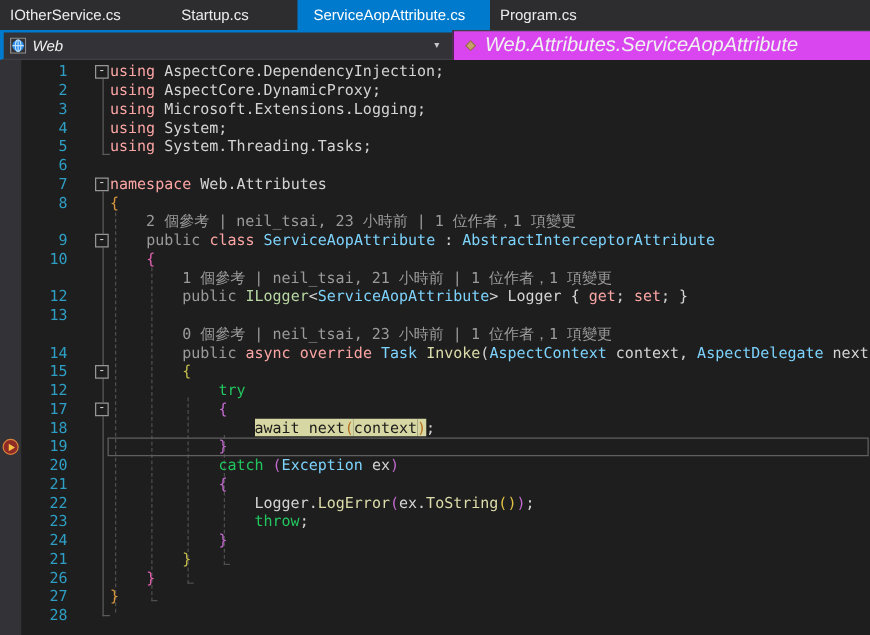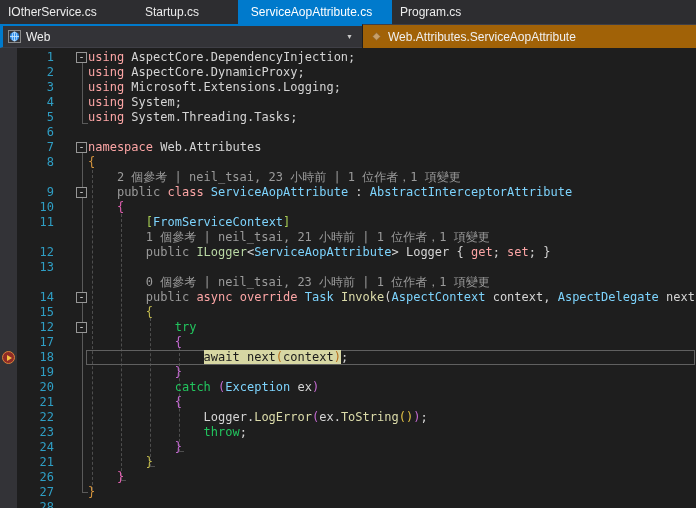--- a/index.html
+++ b/index.html
@@ -7,28 +7,28 @@
        font-family:"Liberation Sans",sans-serif;}
   
   .tabbar{position:absolute;left:0;top:0;width:696px;height:24px;background:#2d2d30;display:flex;}
   .tab{height:24px;line-height:24px;font-size:12px;color:#ececec;box-sizing:border-box;
        padding-left:8px;white-space:nowrap;overflow:hidden;}
   .tab.active{background:#007acc;color:#ffffff;display:flex;align-items:center;padding:0 8px;flex-direction:column;}
   .tab.active .lbl{margin-right:7px;}
   .ticon{display:inline-flex;align-items:center;justify-content:center;width:14px;height:14px;color:#fff;}
   .closex{font-size:13px;line-height:14px;}
   
-  .navbar{position:absolute;left:0;top:24px;width:696px;height:24px;background:#2d2d30;display:flex;}
+  .navbar{position:absolute;left:0;top:24px;width:696px;height:24px;background:#2d2d30;display:flex;font-style:italic;}
   .nav-left{box-sizing:border-box;width:362px;height:24px;background:#333337;
             border-top:2px solid #007acc;border-left:3px solid #007acc;border-bottom:1px solid #3f3f46;
             display:flex;align-items:center;padding-left:4px;color:#f0f0f0;font-size:12px;}
   .nav-left .caret{margin-left:auto;margin-right:9px;font-size:7px;color:#c8c8c8;}
-  .nav-right{box-sizing:border-box;flex:1;height:24px;background:#a16207;border-top:1px solid #3f3f46;
+  .nav-right{box-sizing:border-box;flex:1;height:24px;background:#d946ef;border-top:1px solid #3f3f46;
              border-left:1px solid #1e1e1e;display:flex;align-items:center;padding-left:6px;
-             color:#f0f0f0;font-size:12px;}
+             color:#f0f0f0;font-size:16px;}
   .nav-right .bc{margin-left:5px;}
   .nav-left .pn{margin-left:5px;}
   
   .editor{position:absolute;left:0;top:48px;width:696px;height:460px;background:#1e1e1e;overflow:hidden;}
   .marginstrip{position:absolute;left:0;top:0;width:17px;height:460px;background:#333337;z-index:0;}
   #guides{position:absolute;left:0;top:0;width:696px;height:460px;z-index:1;pointer-events:none;}
   .sguide{position:absolute;border-left:1px solid #5a5a5a;border-bottom:1px solid #5a5a5a;width:5px;}
   .dguide{position:absolute;border-left:1px dashed #4e4e4e;}
   .dguide.hook{border-bottom:1px dashed #4e4e4e;width:4px;}
   #curline{position:absolute;left:86px;right:1px;top:302px;height:13px;border:1px solid #606060;z-index:2;}
@@ -116,21 +116,20 @@
         <div class="row"><span class="num">2</span><span class="src"><span class="t-kw">using</span><span class="t-pl"> AspectCore.DynamicProxy;</span></span></div>
         <div class="row"><span class="num">3</span><span class="src"><span class="t-kw">using</span><span class="t-pl"> Microsoft.Extensions.Logging;</span></span></div>
         <div class="row"><span class="num">4</span><span class="src"><span class="t-kw">using</span><span class="t-pl"> System;</span></span></div>
         <div class="row"><span class="num">5</span><span class="src"><span class="t-kw">using</span><span class="t-pl"> System.Threading.Tasks;</span></span></div>
         <div class="row"><span class="num">6</span><span class="src"></span></div>
         <div class="row"><span class="num">7</span><span class="src"><span class="t-kw">namespace</span><span class="t-pl"> Web.Attributes</span></span></div>
         <div class="row"><span class="num">8</span><span class="src"><span class="t-b1">{</span></span></div>
         <div class="row"><span class="num"></span><span class="src"><span class="lens">    2 個參考 | neil_tsai, 23 小時前 | 1 位作者，1 項變更</span></span></div>
         <div class="row"><span class="num">9</span><span class="src"><span class="t-pl">    </span><span class="t-kwg">public</span><span class="t-pl"> </span><span class="t-kw">class</span><span class="t-pl"> </span><span class="t-ty">ServiceAopAttribute</span><span class="t-pl"> : </span><span class="t-ty">AbstractInterceptorAttribute</span></span></div>
         <div class="row"><span class="num">10</span><span class="src"><span class="t-pl">    </span><span class="t-b2">{</span></span></div>
-        <div class="row"><span class="num">11</span><span class="src"><span class="t-pl">        </span><span class="t-ba">[</span><span class="t-ty">FromServiceContext</span><span class="t-ba">]</span></span></div>
         <div class="row"><span class="num"></span><span class="src"><span class="lens">        1 個參考 | neil_tsai, 21 小時前 | 1 位作者，1 項變更</span></span></div>
         <div class="row"><span class="num">12</span><span class="src"><span class="t-pl">        </span><span class="t-kwg">public</span><span class="t-pl"> </span><span class="t-if">ILogger</span><span class="t-pl">&lt;</span><span class="t-ty">ServiceAopAttribute</span><span class="t-pl">&gt; Logger { </span><span class="t-kw">get</span><span class="t-pl">; </span><span class="t-kw">set</span><span class="t-pl">; }</span></span></div>
         <div class="row"><span class="num">13</span><span class="src"></span></div>
         <div class="row"><span class="num"></span><span class="src"><span class="lens">        0 個參考 | neil_tsai, 23 小時前 | 1 位作者，1 項變更</span></span></div>
         <div class="row"><span class="num">14</span><span class="src"><span class="t-pl">        </span><span class="t-kwg">public</span><span class="t-pl"> </span><span class="t-kw">async</span><span class="t-pl"> </span><span class="t-kw">override</span><span class="t-pl"> </span><span class="t-ty">Task</span><span class="t-pl"> </span><span class="t-mt">Invoke</span><span class="t-pl">(</span><span class="t-ty">AspectContext</span><span class="t-pl"> context, </span><span class="t-ty">AspectDelegate</span><span class="t-pl"> next)</span></span></div>
         <div class="row"><span class="num">15</span><span class="src"><span class="t-pl">        </span><span class="t-b3">{</span></span></div>
         <div class="row"><span class="num">12</span><span class="src"><span class="t-pl">            </span><span class="t-ct">try</span></span></div>
         <div class="row"><span class="num">17</span><span class="src"><span class="t-pl">            </span><span class="t-b4">{</span></span></div>
         <div class="row"><span class="num">18</span><span class="src"><span class="t-pl">                </span><span class="t-hl">await next</span><span class="t-hlp">(</span><span class="t-hl">context</span><span class="t-hlp">)</span><span class="t-pl">;</span></span></div>
         <div class="row"><span class="num">19</span><span class="src"><span class="t-pl">            </span><span class="t-b4">}</span></span></div>

